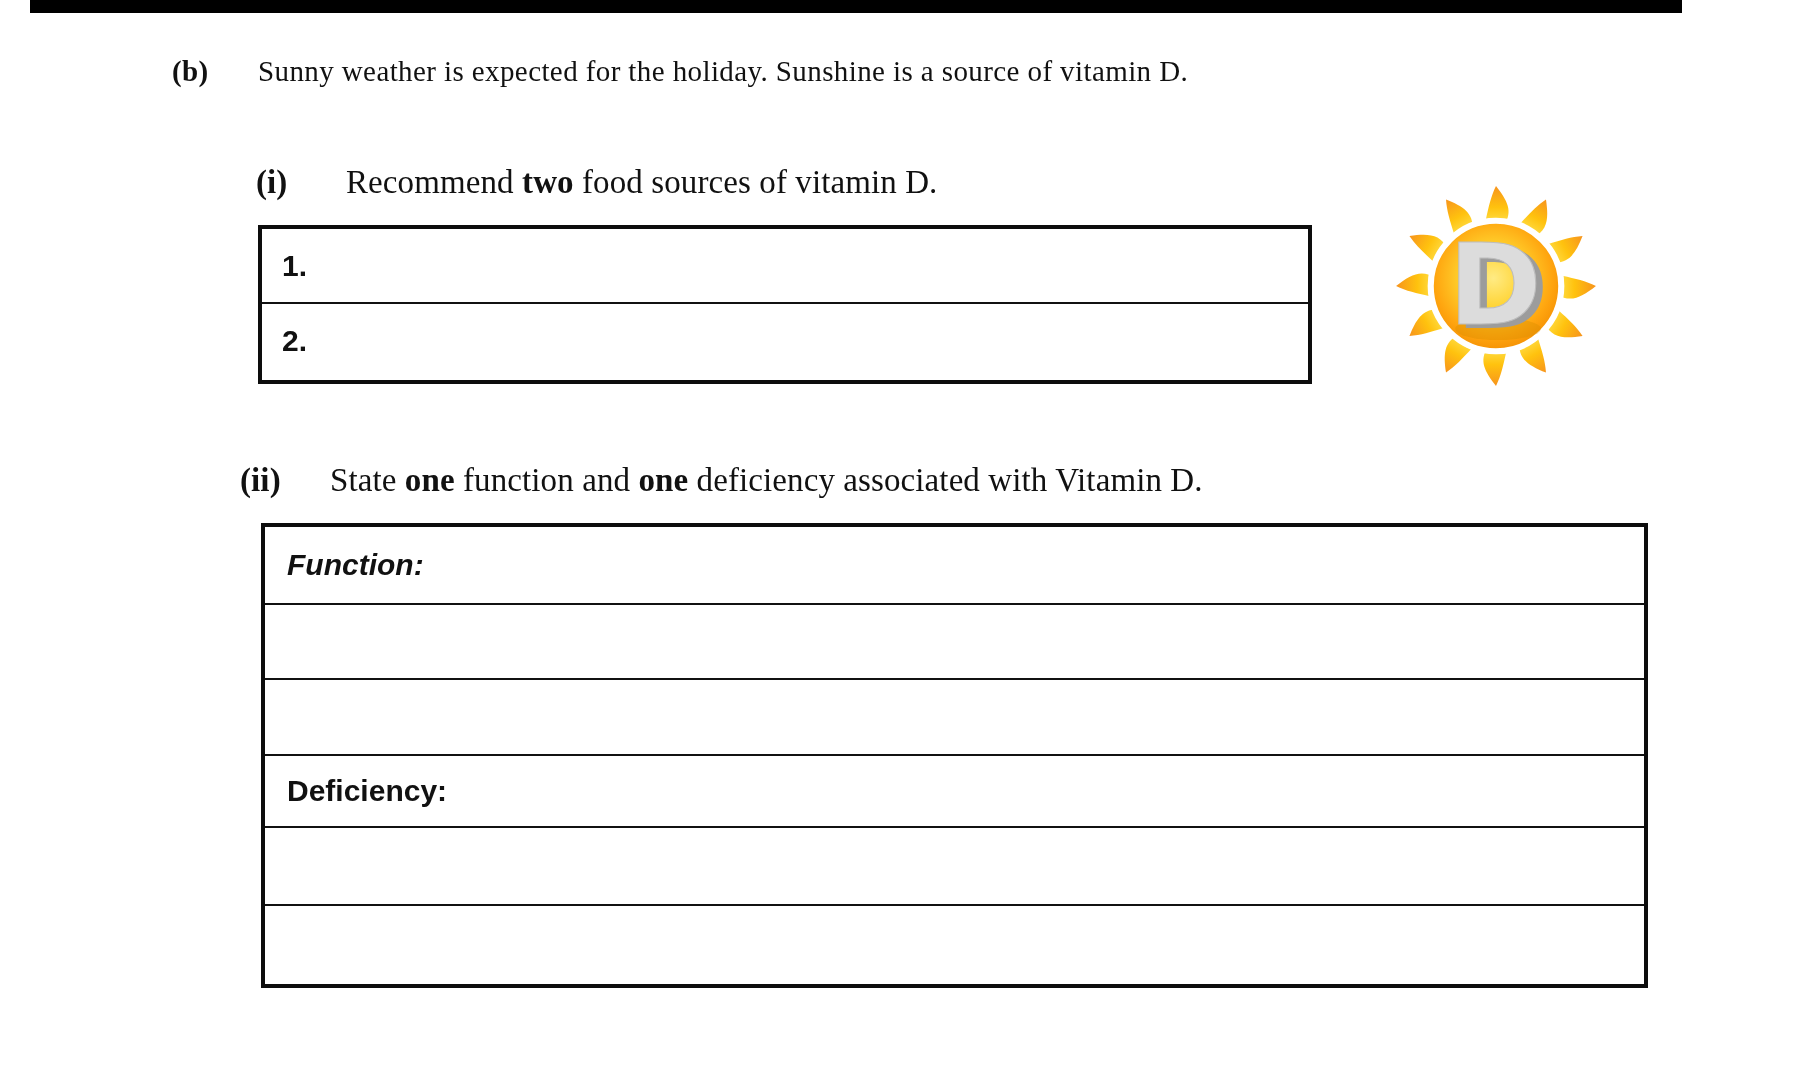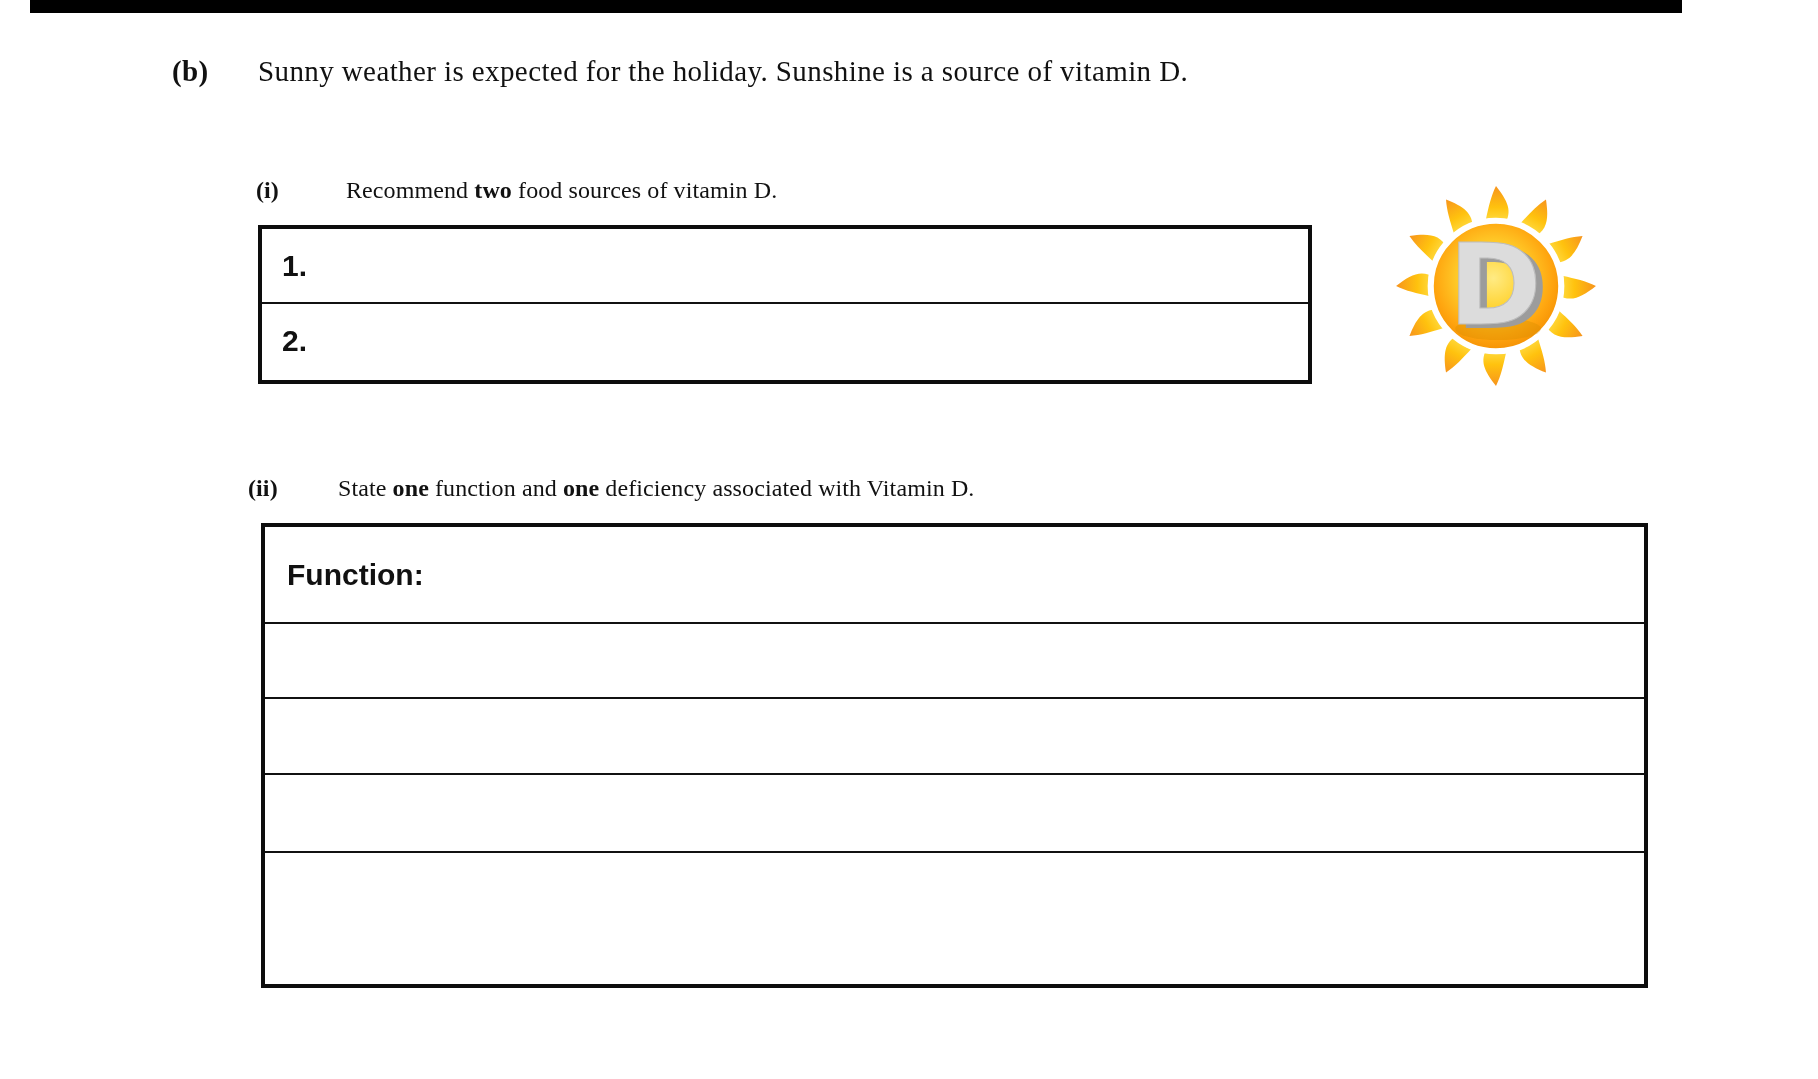--- a/index.html
+++ b/index.html
@@ -27,23 +27,23 @@
     line-height: 38px;
     font-family: Liberation Serif, serif;
   }
   .qline .qlabel {
     display: inline-block;
     font-weight: bold;
   }
   .intro-line { left: 172px; top: 52px; width: 1500px; }
   .intro-line .qlabel { width: 86px; }
 
-  .sub-line { font-size: 24px; letter-spacing: 0.1px; margin-top: 8px; }
+  .sub-line { font-size: 33px; letter-spacing: 0.1px; }
   .i-line  { left: 256px; top: 163px; width: 1200px; }
-  .ii-line { left: 248px; top: 461px; width: 1400px; }
+  .ii-line { left: 240px; top: 461px; width: 1400px; }
   .sub-line .qlabel { width: 90px; }
   .b { font-weight: bold; }
 
   
   .answer-box {
     border: 4px solid #0d0d0d;
     background: #ffffff;
     box-sizing: border-box;
   }
   .box1 { left: 258px; top: 225px; width: 1054px; height: 159px; }
@@ -56,21 +56,21 @@
     border-bottom: 2px solid #111111;
     padding-left: 20px;
     font-size: 30px;
     font-weight: bold;
   }
   .row:last-child { border-bottom: none; }
 
   .box1 .r1 { height: 75px; }
   .box1 .r2 { height: 74px; }
 
-  .box2 .r1 { height: 97px; }
+  .box2 .r1 { height: 78px; font-style: italic; }
   .box2 .r2 { height: 75px; }
   .box2 .r3 { height: 76px; }
   .box2 .r4 { height: 72px; }
   .box2 .r5 { height: 78px; }
   .box2 .r6 { height: 71px; }
   .box2 .row { padding-left: 22px; }
 
   
   .sun-wrap { left: 1394px; top: 184px; width: 204px; height: 204px; }
   .sun-wrap svg { display: block; width: 204px; height: 204px; }
@@ -131,15 +131,18 @@
 </div>
 
 <div class="abs qline sub-line ii-line"><span class="qlabel">(ii)</span><span>State </span><span class="b">one</span><span> function and </span><span class="b">one</span><span> deficiency associated with Vitamin D.</span></div>
 
 <div class="abs answer-box box2">
   <div class="row r1">
       <span>Function:</span>
     </div>
   <div class="row r2"></div>
   <div class="row r3"></div>
+  <div class="row r4">
+      <span>Deficiency:</span>
+    </div>
   <div class="row r5"></div>
   <div class="row r6"></div>
 </div>
 
 </body></html>

